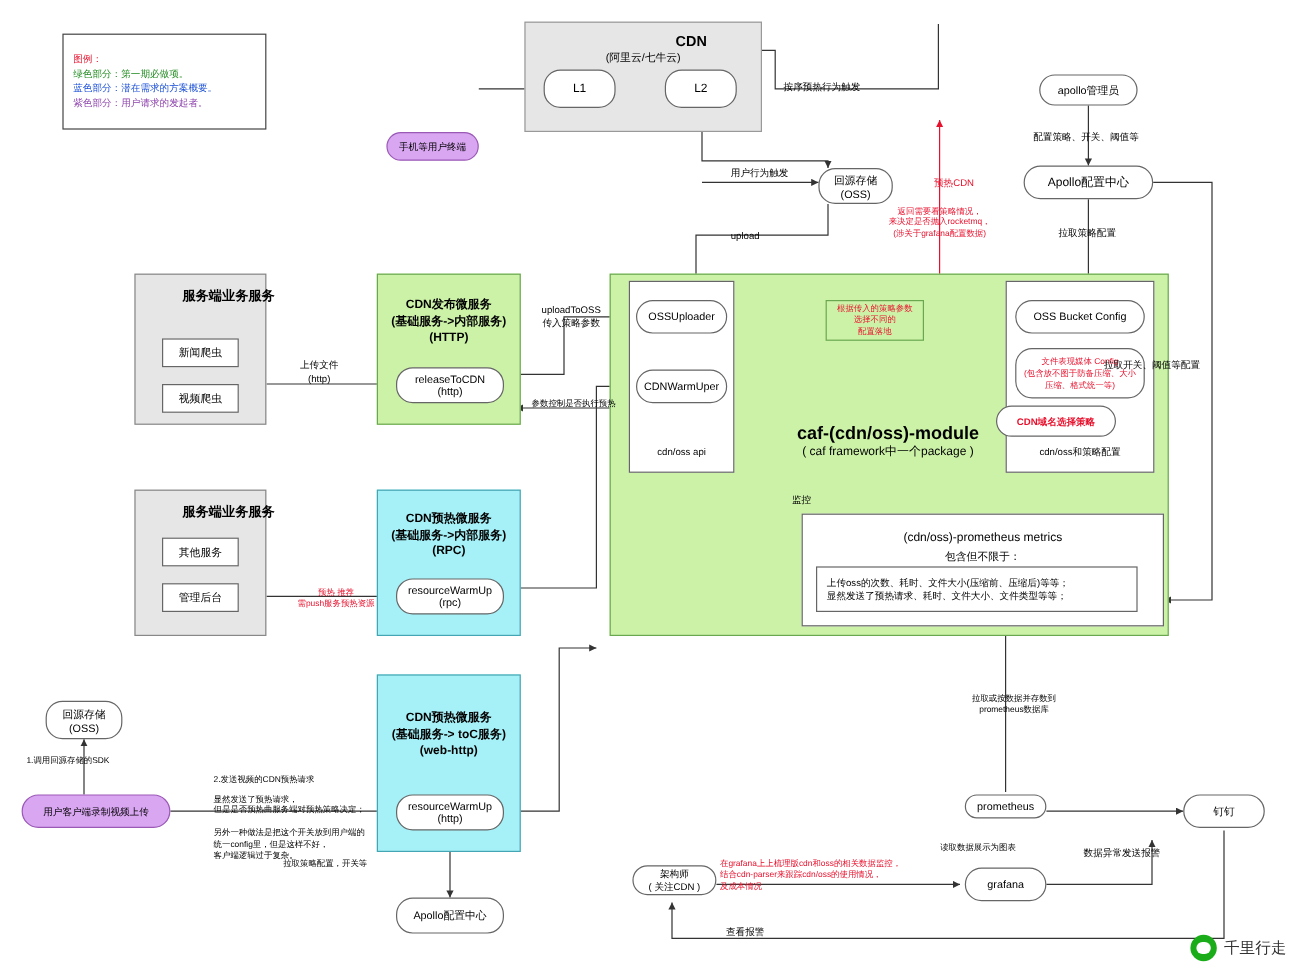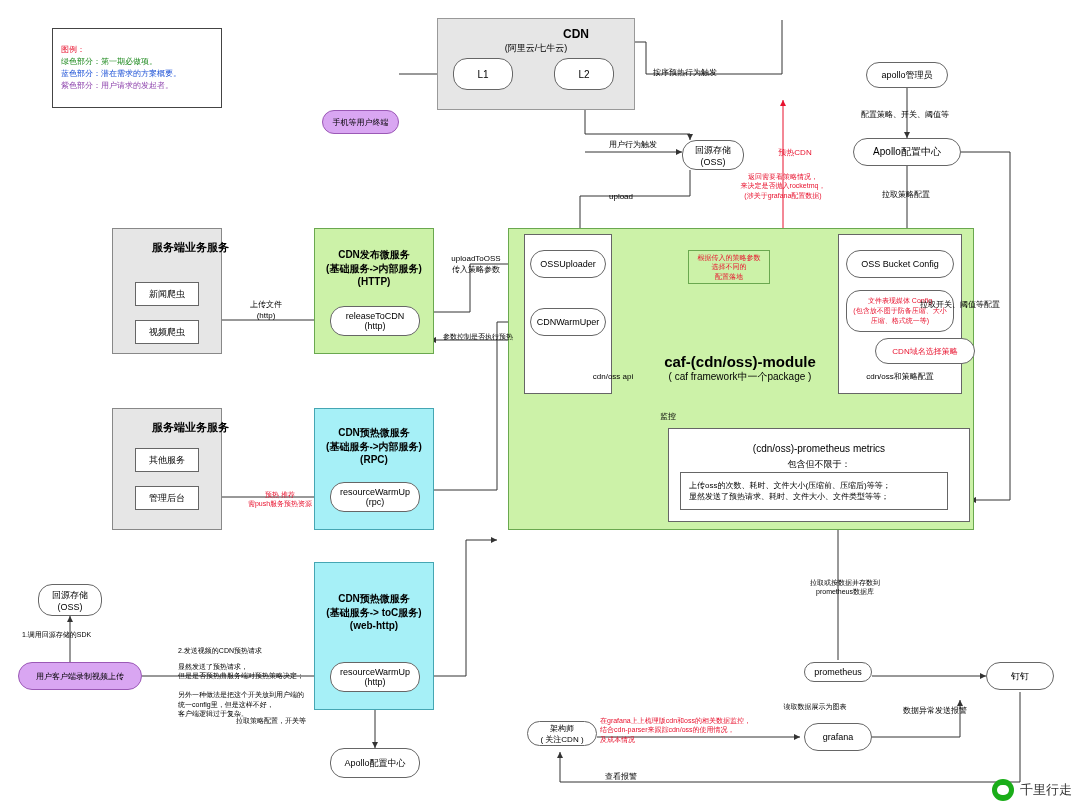--- a/index.html
+++ b/index.html
@@ -181,39 +181,39 @@
   <div class="node box round white s9" style="left:330px;top:662px;width:90px;height:30px;">
       <span style="white-space:pre-line;">resourceWarmUp
 (http)</span>
     </div>
 
   <div class="node green" style="left:508px;top:228px;width:466px;height:302px;"></div>
   <div class="lbl s13 tbold" style="left:620px;top:352px;width:240px;">caf-(cdn/oss)-module</div>
   <div class="lbl s10" style="left:620px;top:370px;width:240px;">( caf framework中一个package )</div>
 
   <div class="node box white" style="left:524px;top:234px;width:88px;height:160px;"></div>
-  <div class="lbl s8" style="left:524px;top:372px;width:88px;margin-left:45px;">cdn/oss api</div>
+  <div class="lbl s8" style="left:524px;top:372px;width:88px;">cdn/oss api</div>
   <div class="node box round white s9" style="left:530px;top:250px;width:76px;height:28px;">
       <span>OSSUploader</span>
     </div>
   <div class="node box round white s9" style="left:530px;top:308px;width:76px;height:28px;">
       <span>CDNWarmUper</span>
     </div>
 
   <div class="node box white" style="left:838px;top:234px;width:124px;height:160px;"></div>
   <div class="lbl s8" style="left:838px;top:372px;width:124px;">cdn/oss和策略配置</div>
   <div class="node box round white s9" style="left:846px;top:250px;width:108px;height:28px;">
       <span>OSS Bucket Config</span>
     </div>
   <div class="node box round white s7 red" style="left:846px;top:290px;width:108px;height:42px;">
       <span style="white-space:pre-line;">文件表现媒体 Config
 (包含放不图于防备压缩、大小
 压缩、格式统一等)</span>
     </div>
-  <div class="node box round white s8 red" style="left:875px;top:338px;width:100px;height:26px;">
+  <div class="node box round white s8 red" style="left:830px;top:338px;width:100px;height:26px;font-weight:bold;">
       <span>CDN域名选择策略</span>
     </div>
 
   <div class="node box white" style="left:668px;top:428px;width:302px;height:94px;"></div>
   <div class="lbl s10" style="left:668px;top:442px;width:302px;">(cdn/oss)-prometheus metrics</div>
   <div class="lbl s9" style="left:668px;top:458px;width:302px;">包含但不限于：</div>
   <div class="node box white s8" style="left:680px;top:472px;width:268px;height:38px;align-items:flex-start;">
       <span style="white-space:pre-line;text-align:left;padding-left:8px;">上传oss的次数、耗时、文件大小(压缩前、压缩后)等等；
 显然发送了预热请求、耗时、文件大小、文件类型等等；</span>
     </div>

